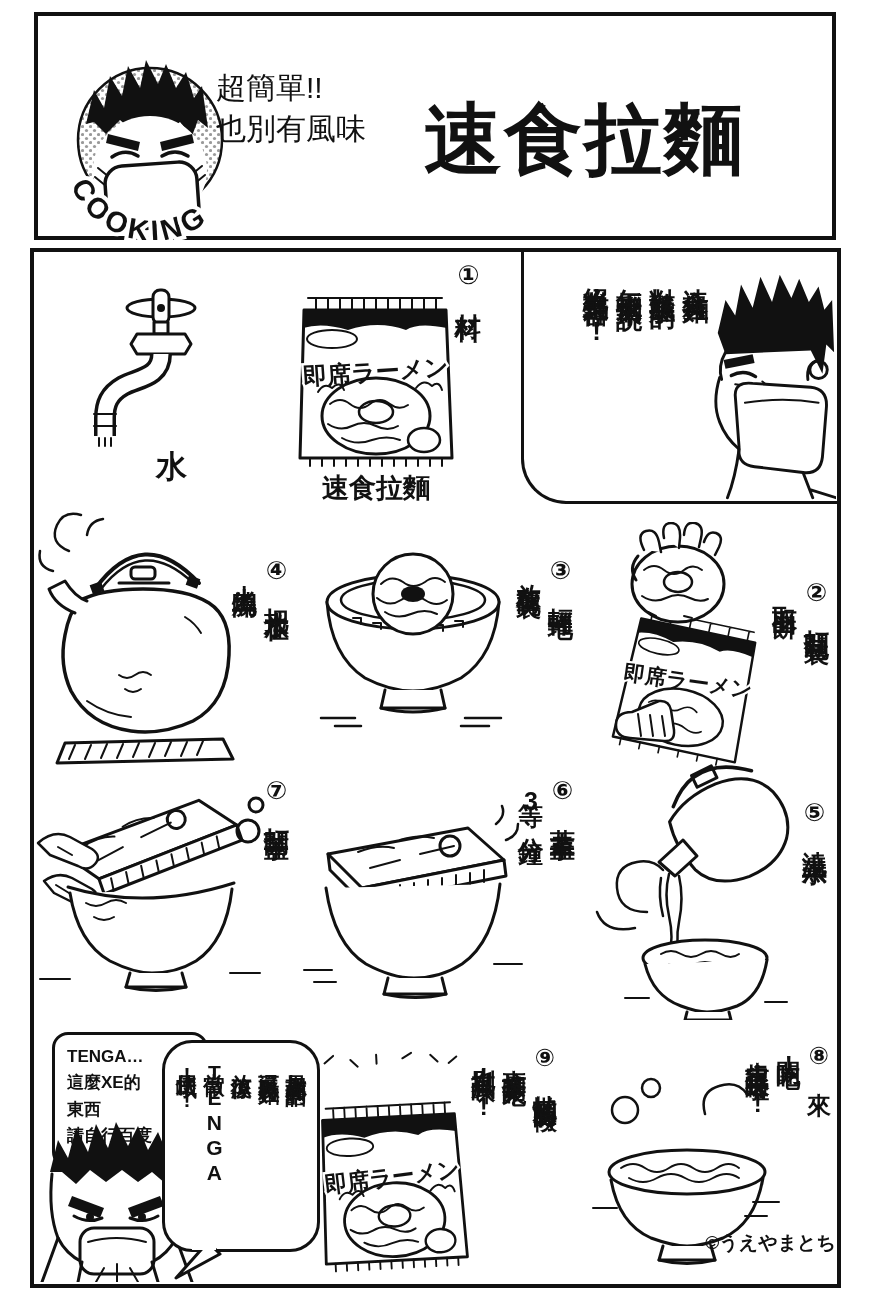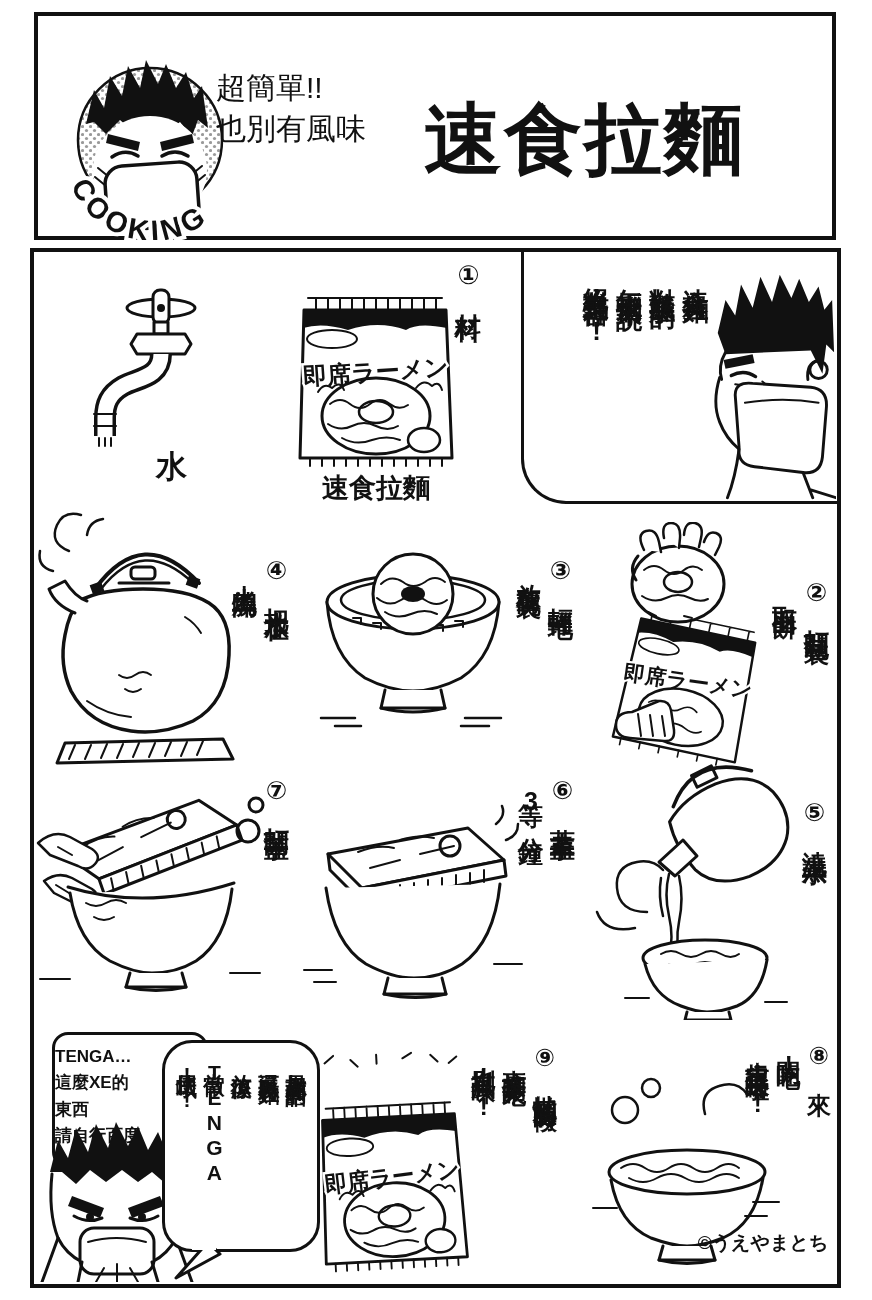--- a/index.html
+++ b/index.html
@@ -230,21 +230,21 @@
       <ellipse class="wh" cx="120" cy="196" rx="62" ry="18"></ellipse>
       <path class="l2" d="M76,192 q10,-6 20,0 q10,6 20,0 q10,-6 20,0 q10,6 18,0 M84,202 q12,7 24,1 q12,-6 24,0 q11,5 20,1"></path>
       <path class="wh" d="M60,202 Q68,234 96,244 Q112,250 122,250 Q136,250 152,244 Q176,234 182,198"></path>
       <path class="wh" d="M102,250 L100,258 L146,258 L144,250"></path>
       <path class="l2" d="M40,236 h24 M180,240 h22"></path>
     </svg>
     <div class="abs vtext stepcap" style="left:766px;top:546px;width:32px;height:175px">
       <div>⑤澆上熱水</div>
     </div>
 
-    <div class="abs" style="left:18px;top:780px;width:156px;height:136px;border:3px solid #111;border-radius:16px;box-sizing:border-box;padding:9px 0;font-size:17px;font-weight:700;line-height:1.55;background:#fff">
+    <div class="abs" style="left:18px;top:780px;width:156px;height:136px;border:3px solid #111;border-radius:16px;box-sizing:border-box;padding:9px 12px;font-size:17px;font-weight:700;line-height:1.55;background:#fff">
       <div>TENGA…</div>
       <div>這麼XE的</div>
       <div>東西</div>
       <div>請自行百度</div>
     </div>
 
     <svg class="abs" style="left:0;top:860px" width="165" height="170" viewBox="0 0 165 170">
       <path class="fl" d="M16,60 L24,28 L34,46 L42,16 L54,40 L62,12 L74,36 L82,10 L94,34 L104,14 L114,38 L124,20 L134,44 L144,32 L148,64 L138,58 L132,72 L118,60 L104,70 L88,58 L72,70 L56,58 L42,72 L28,60 Z"></path>
       <path class="ln" d="M18,62 Q14,100 24,126 Q32,142 48,150 M146,64 Q152,100 142,126 Q134,142 118,150"></path>
       <path class="fl" d="M38,84 L70,96 L66,106 L34,94 Z"></path>
@@ -306,15 +306,15 @@
       <path class="ln" d="M74,188 Q102,195 130,188"></path>
       <path class="l2" d="M168,130 h26 M160,144 h22 M8,136 h24"></path>
     </svg>
 
     <div class="abs vtext stepcap" style="left:694px;top:790px;width:108px;height:242px;font-size:24px">
       <div>⑧來</div>
       <div>開吃吧!</div>
       <div>肯定很美味啦!!</div>
     </div>
 
-    <div class="abs" style="left:656px;top:978px;width:146px;text-align:center;font-size:19px;font-weight:700">©うえやまとち</div>
+    <div class="abs" style="left:656px;top:978px;width:146px;text-align:right;font-size:19px;font-weight:700">©うえやまとち</div>
   </div>
 </div>
 
 </body></html>

